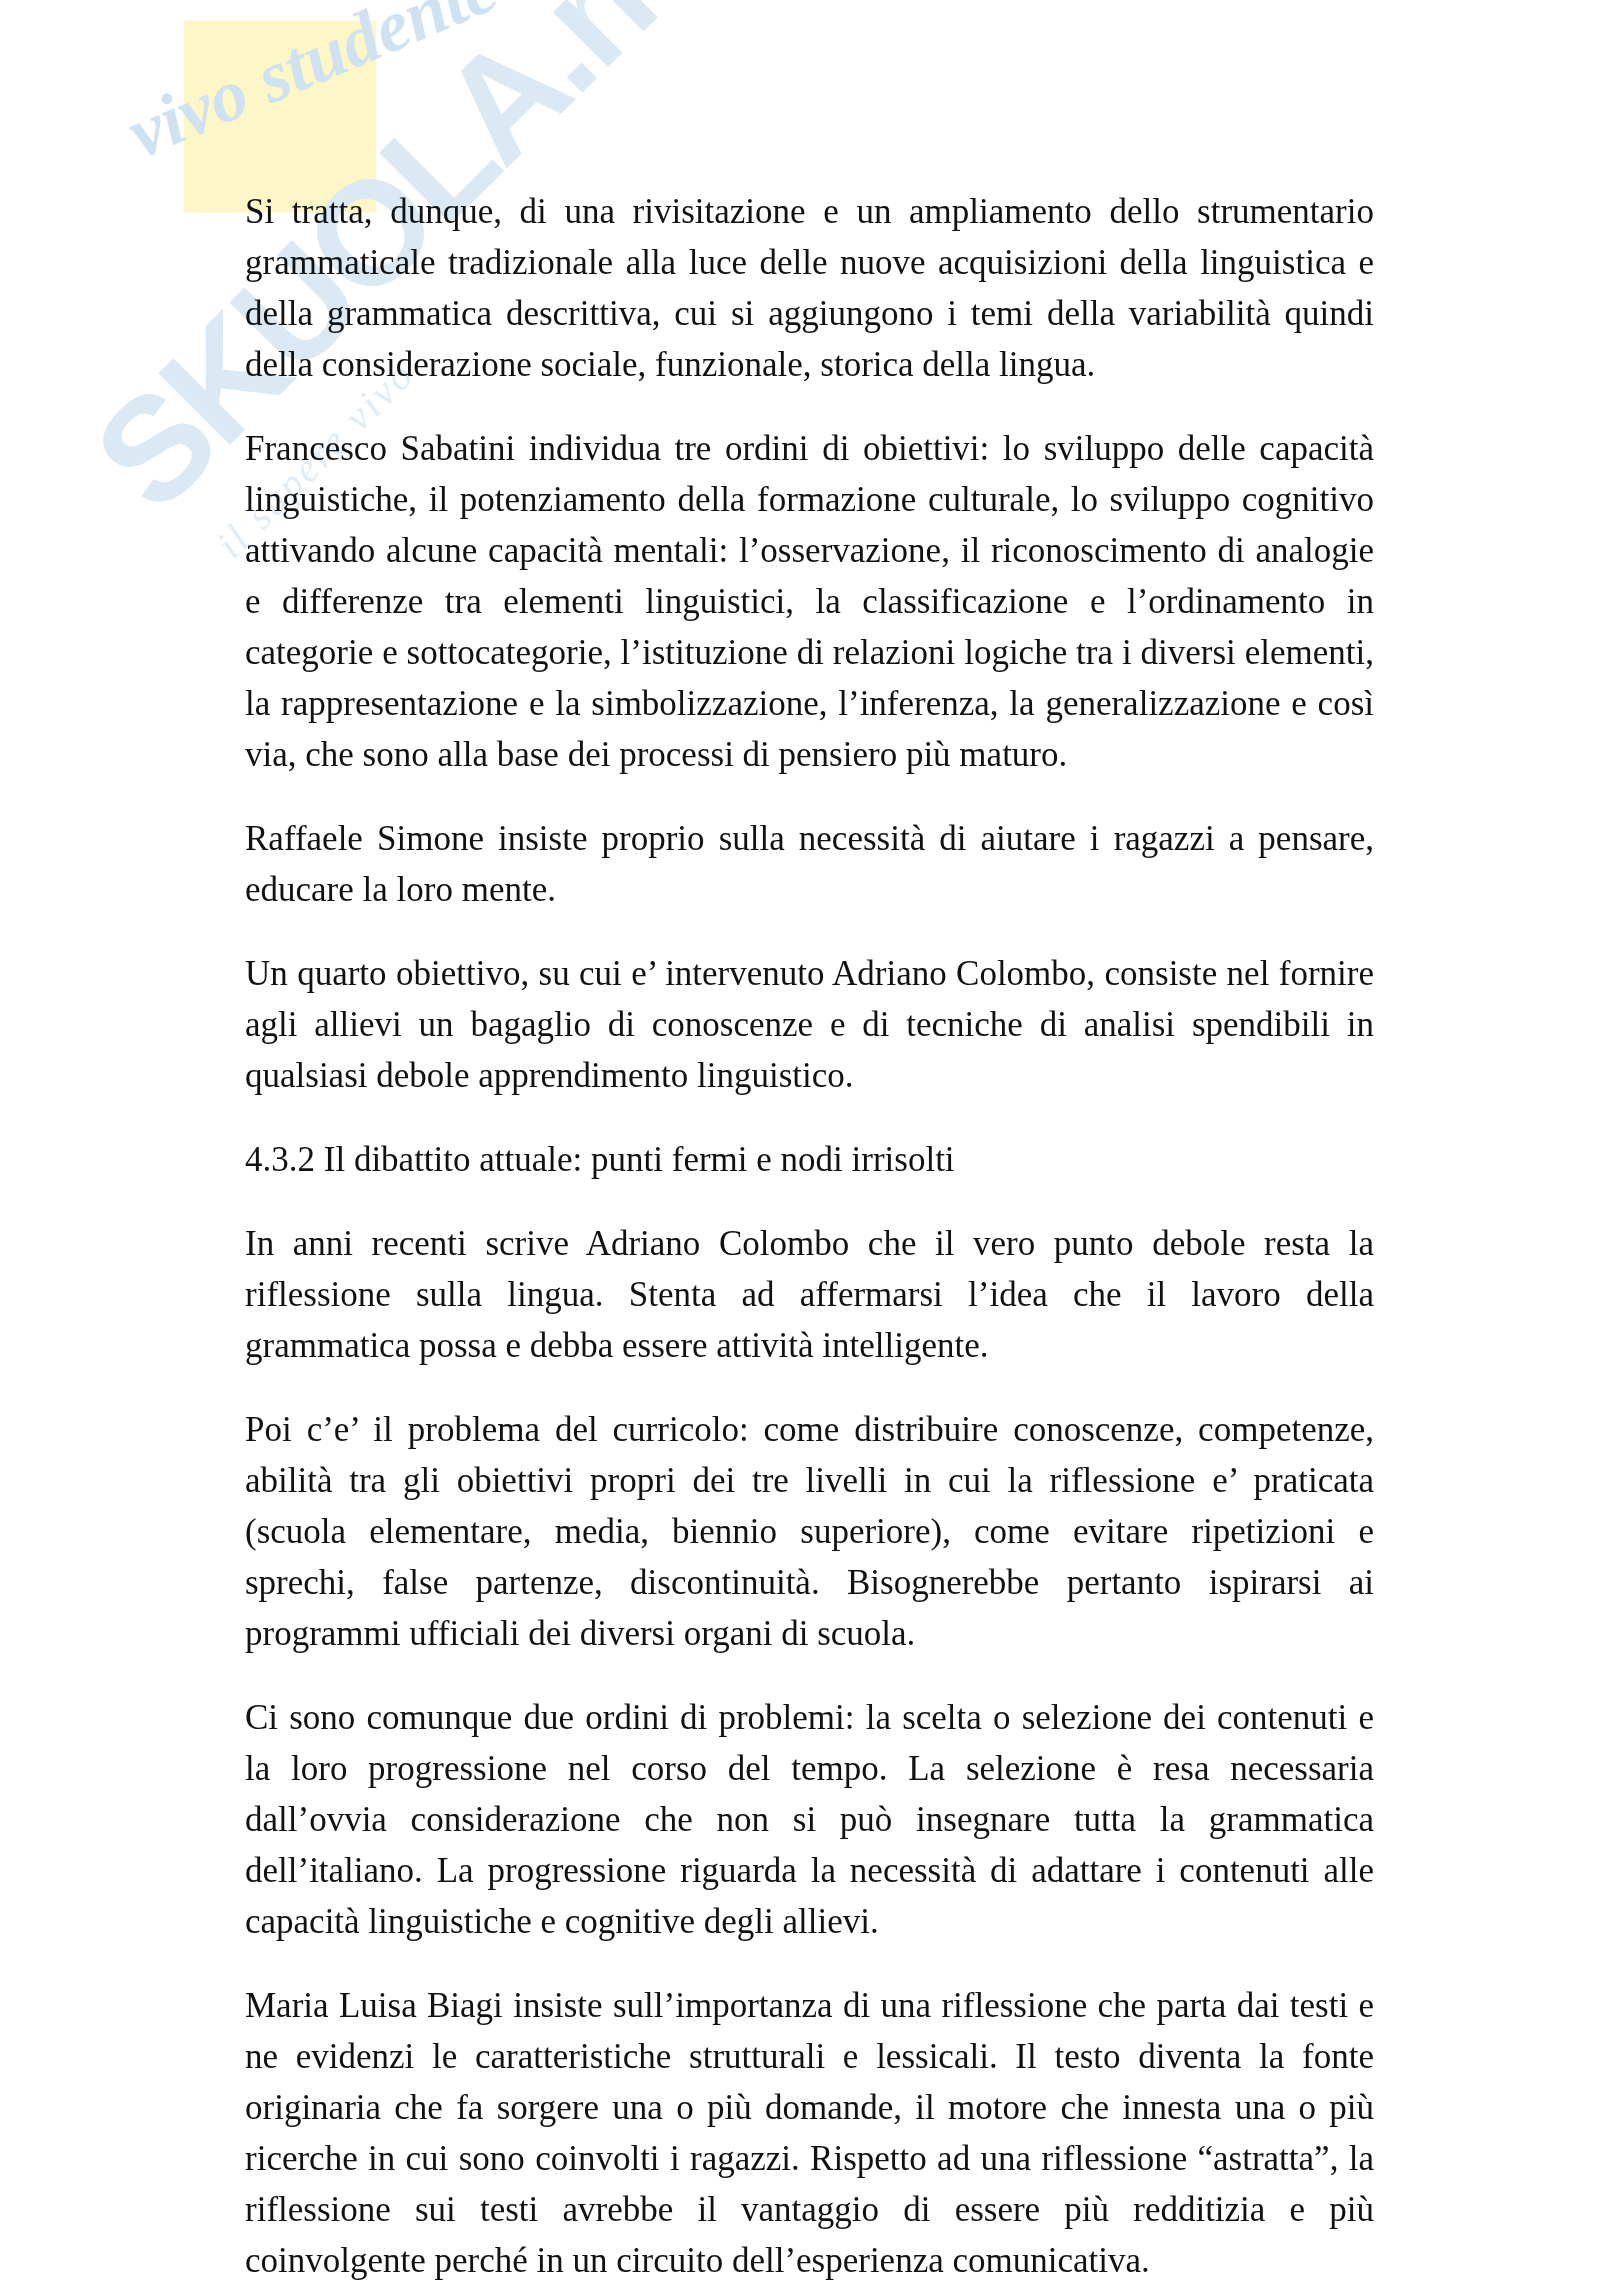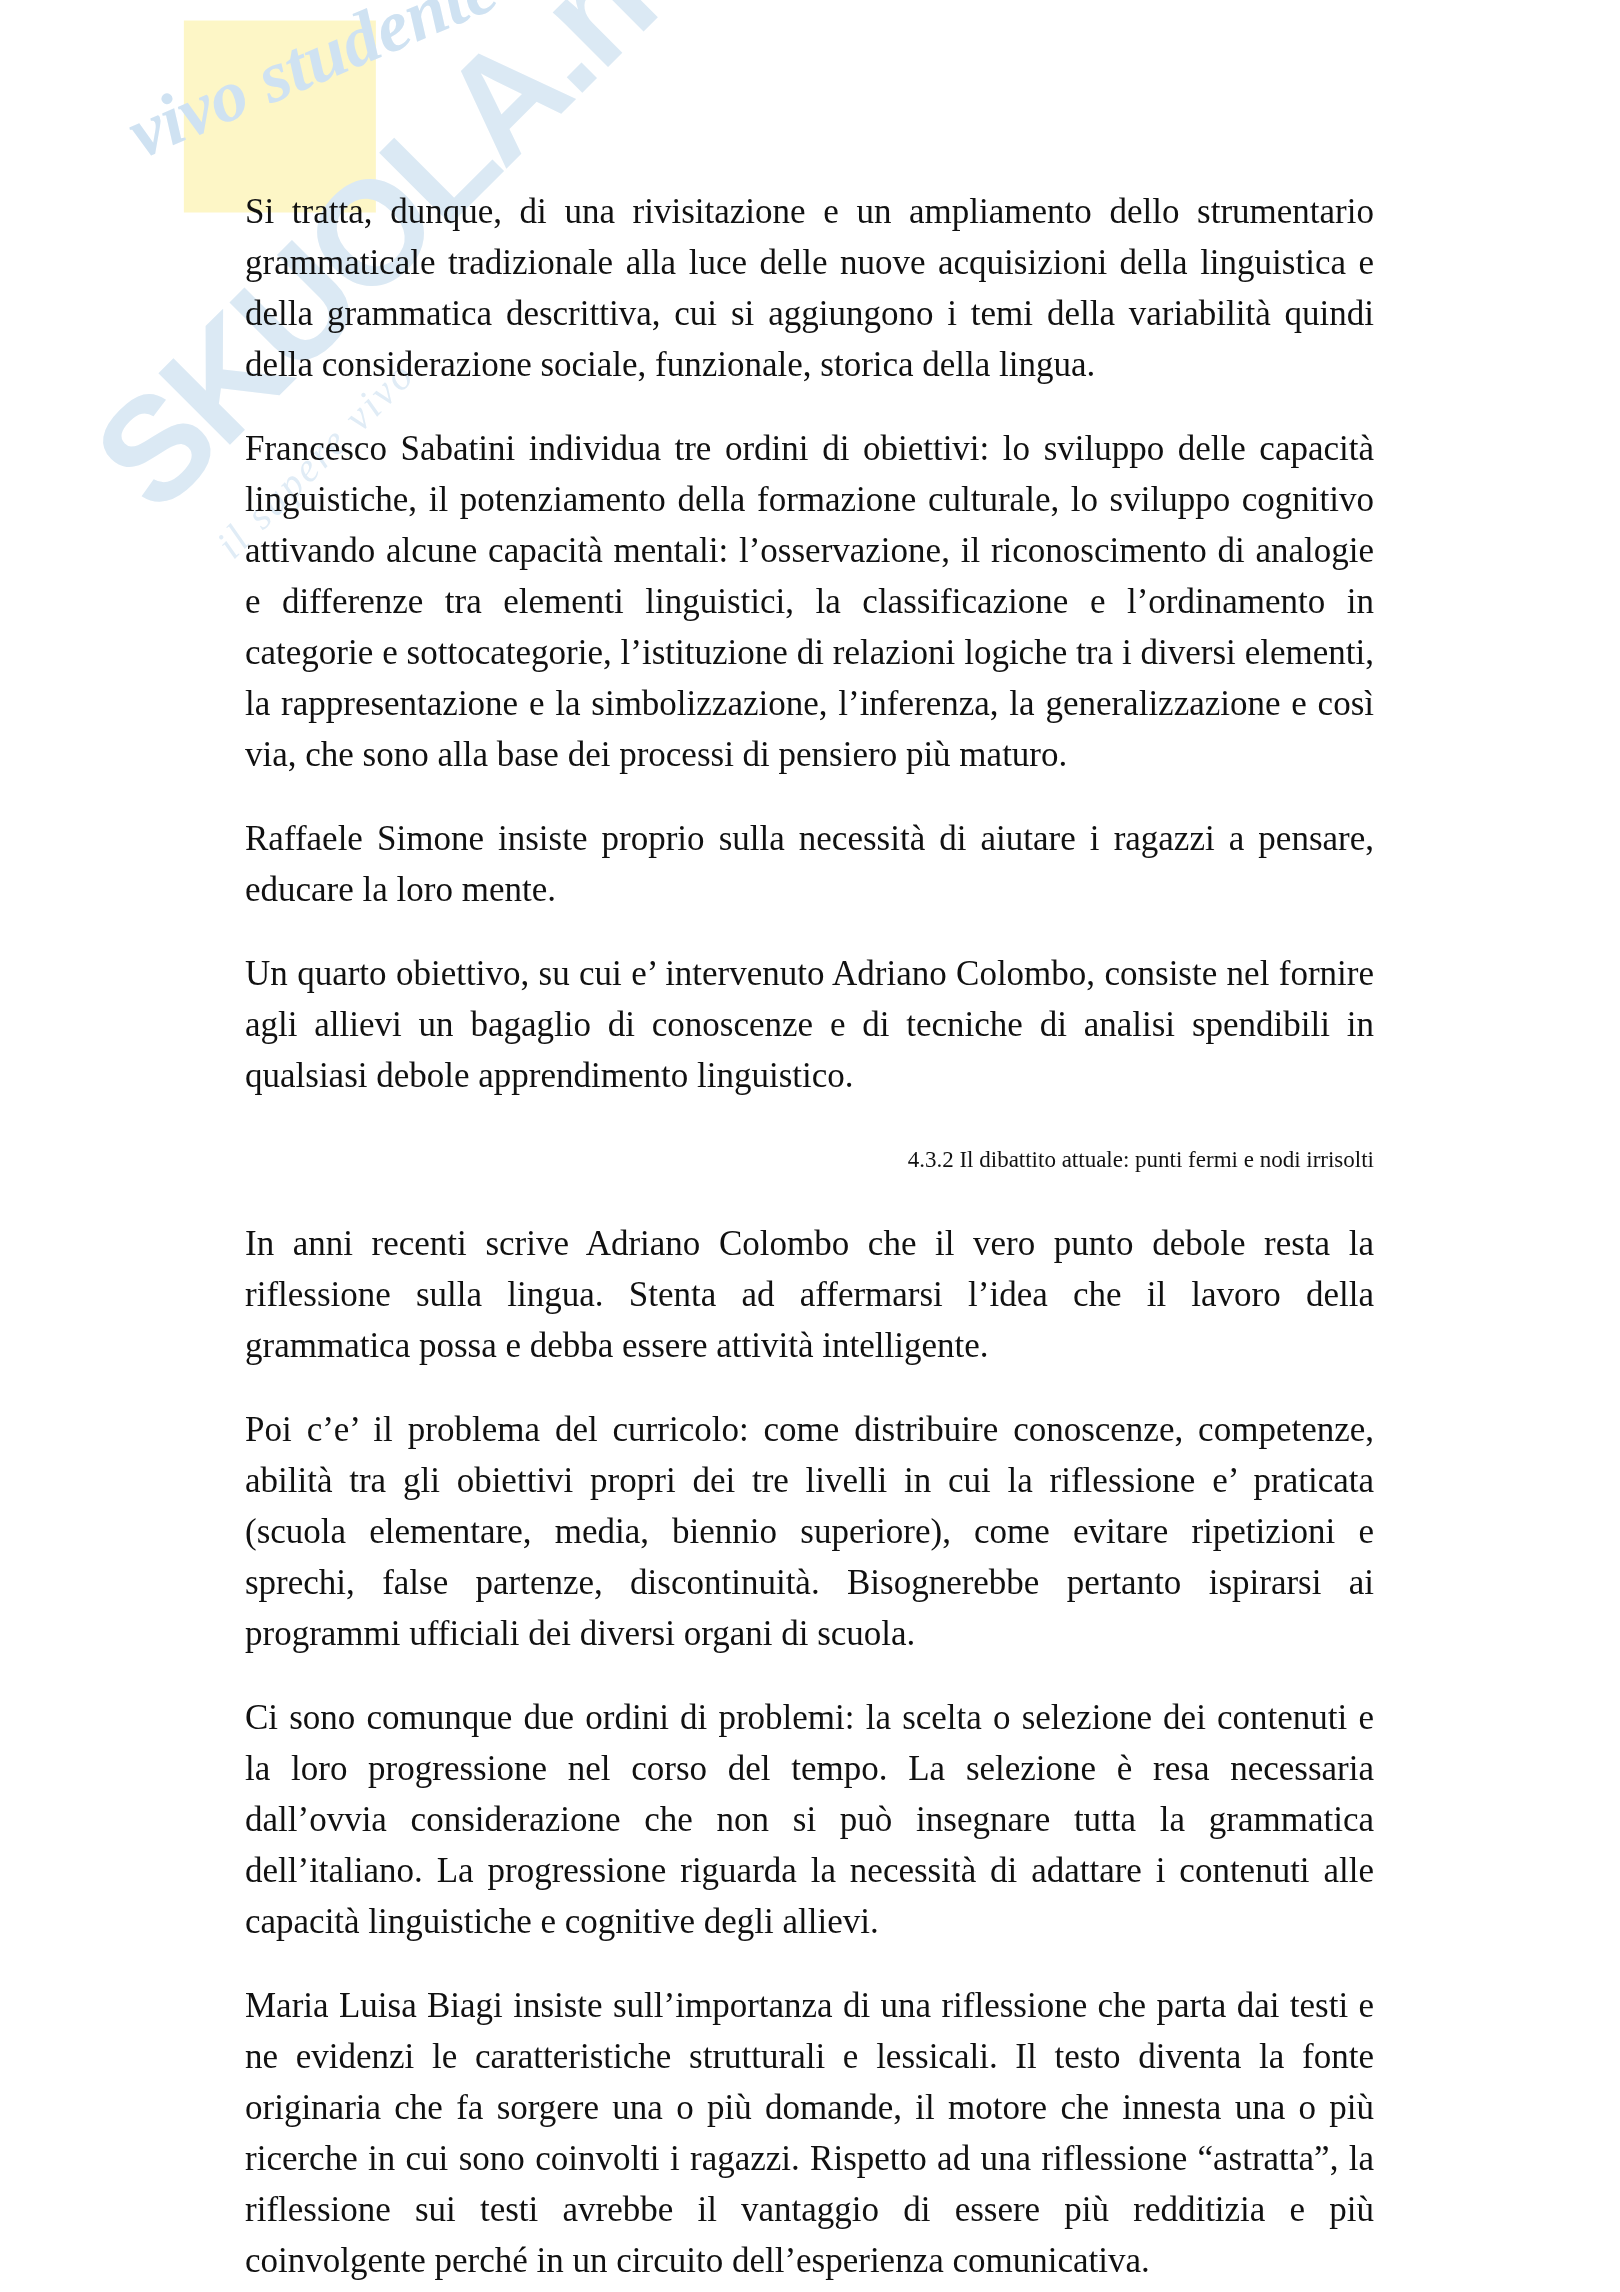--- a/index.html
+++ b/index.html
@@ -102,23 +102,23 @@
     margin: 0 0 33px 0;
     font-size: 35px;
     line-height: 51px;
     text-align: justify;
     text-justify: inter-word;
     hyphens: none;
   }
 
   p.heading {
     margin: 0 0 33px 0;
-    font-size: 23px;
+    font-size: 35px;
     line-height: 51px;
-    text-align: right;
+    text-align: left;
   }
 
   p.para:last-child {
     margin-bottom: 16px;
   }
 </style>
 </head>
 <body>
 
 <div class="page">

